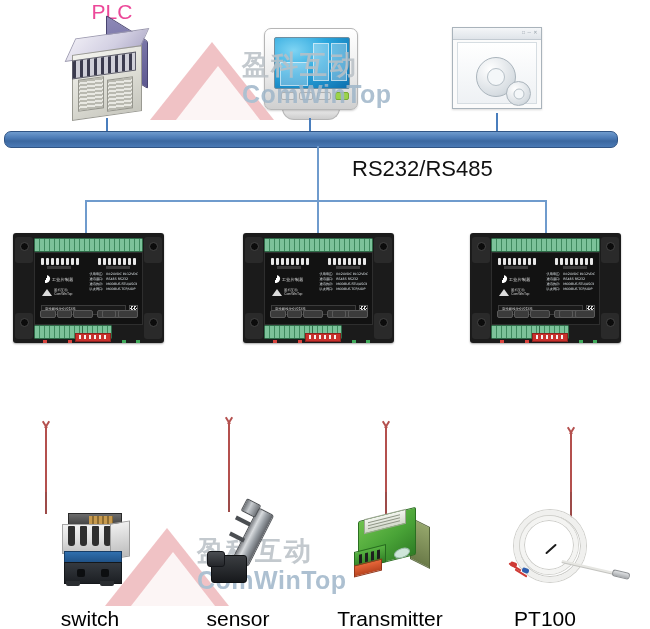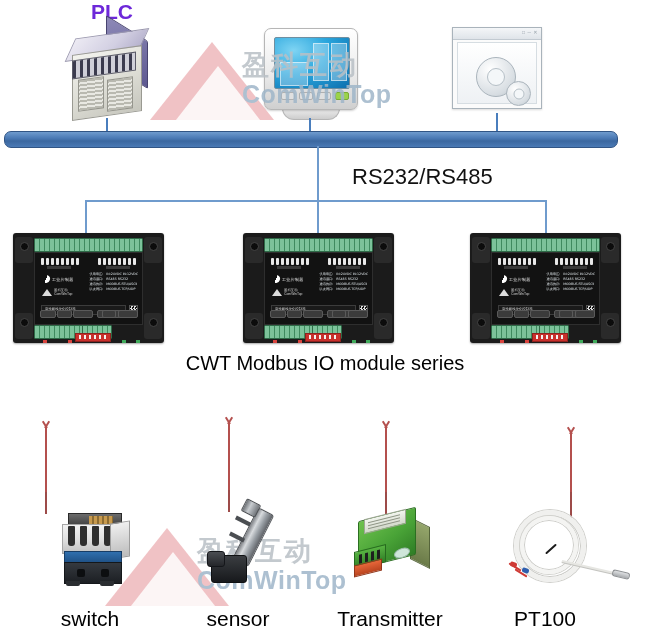--- a/index.html
+++ b/index.html
@@ -21,21 +21,21 @@
     border-bottom:54px solid #ffffff;opacity:.85;}
   .wm .wmtxt{position:absolute;left:92px;top:8px;width:220px;}
   .wm .cn{font-size:27px;font-weight:bold;color:#b9c0c6;letter-spacing:2px;
     line-height:30px;font-family:"DejaVu Sans",sans-serif;}
   .wm .en{font-size:25px;font-weight:bold;color:#9fb6c9;letter-spacing:.5px;
     line-height:28px;}
   #wm-top{left:150px;top:42px;}
   #wm-bottom{left:105px;top:528px;}
 
   
-  .dev-label{position:absolute;font-size:21px;color:#6d28d9;text-align:center;font-weight:bold;}
+  .dev-label{position:absolute;font-size:21px;color:#ec4899;text-align:center;}
 
   
   #plc{position:absolute;left:58px;top:26px;width:100px;height:98px;}
   .plc-body{position:absolute;left:14px;top:24px;width:68px;height:64px;
     background:linear-gradient(160deg,#f3f3ee 0%,#dcdcd4 55%,#c6c6bd 100%);
     border:1px solid #9a9a92;transform:skewY(-8deg);}
   .plc-top{position:absolute;left:12px;top:8px;width:72px;height:20px;
     background:linear-gradient(120deg,#eceaf3 0%,#d2cfe2 60%,#b4b0cc 100%);
     border:1px solid #9a97ae;transform:skewY(-8deg) skewX(-26deg);}
   .plc-rail{position:absolute;left:48px;top:2px;width:40px;height:46px;
@@ -90,21 +90,21 @@
 
   
   #bus{position:absolute;left:4px;top:131px;width:612px;height:15px;border-radius:7px;
     background:linear-gradient(180deg,#6f9bce 0%,#4a79b4 42%,#3c68a0 60%,#4b7ab5 100%);
     border:1px solid #315585;}
   .bus-drop{position:absolute;width:2px;background:#4a7ebd;}
   #drop-plc{left:106px;top:118px;height:15px;}
   #drop-hmi{left:309px;top:118px;height:15px;}
   #drop-scada{left:496px;top:113px;height:20px;}
 
-  #bus-label{position:absolute;left:352px;top:164px;font-size:22px;color:#111;}
+  #bus-label{position:absolute;left:352px;top:156px;font-size:22px;color:#111;}
 
   
   .tree{position:absolute;background:#6f9bcd;}
   #tree-stem{left:317px;top:146px;width:2px;height:55px;}
   #tree-bar{left:85px;top:200px;width:462px;height:2px;}
   #tree-l{left:85px;top:200px;width:2px;height:33px;}
   #tree-m{left:317px;top:200px;width:2px;height:33px;}
   #tree-r{left:545px;top:200px;width:2px;height:33px;}
 
   
@@ -581,21 +581,20 @@
         <i style="left:18px"></i>
         <i style="left:23px"></i>
         <i style="left:28px"></i>
       </div>
     <div class="m-redled" style="left:30px"></div>
     <div class="m-redled" style="left:55px"></div>
     <div class="m-grnled" style="right:38px"></div>
     <div class="m-grnled" style="right:24px"></div>
   </div>
 
-  <div class="cap" id="cap1">CWT Modbus IO module series</div>
 
   <div class="arrow" id="ar1"></div>
   <div class="arrow" id="ar2"></div>
   <div class="arrow" id="ar3"></div>
   <div class="arrow" id="ar4"></div>
   <div class="stem" id="st1"></div>
   <div class="stem" id="st2"></div>
   <div class="stem" id="st3"></div>
   <div class="stem" id="st4"></div>
 

